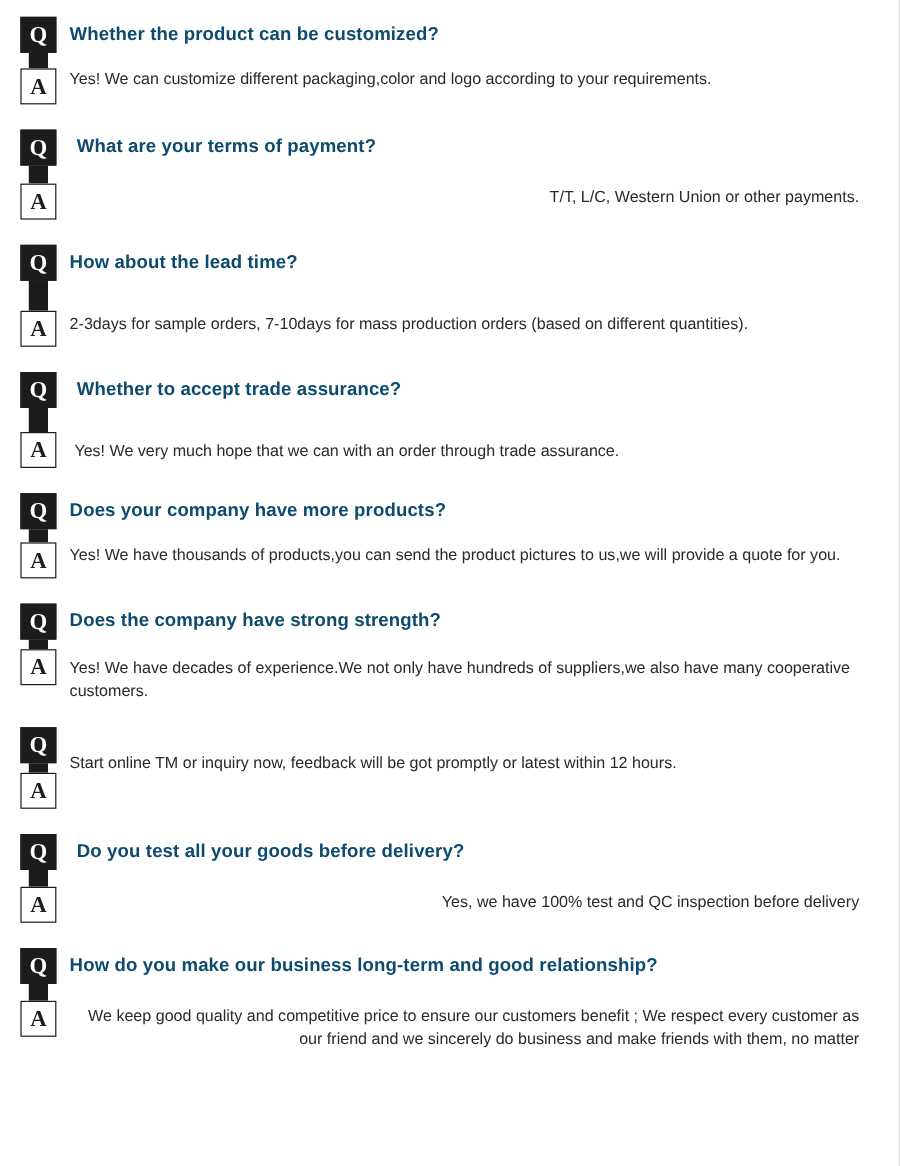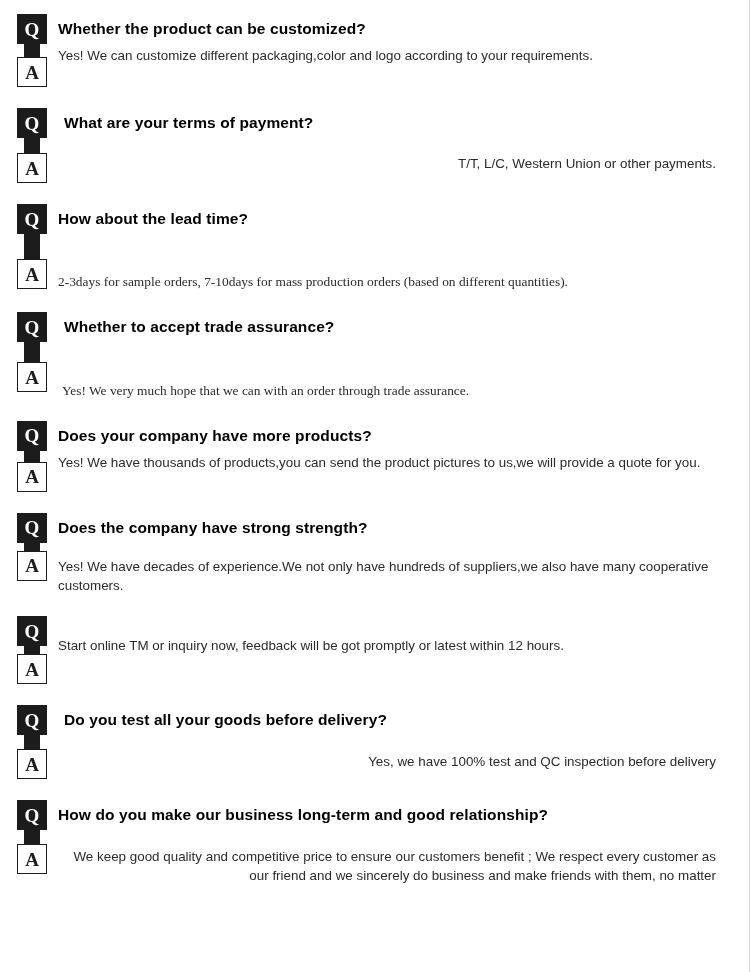--- a/index.html
+++ b/index.html
@@ -84,36 +84,36 @@
     color: #1c1c1c;
     border: 1px solid #1c1c1c;
   }
   .qa-text {
     flex: 1 1 auto;
     min-width: 0;
   }
   .question {
     font-size: 15.5px;
     font-weight: bold;
-    color: #000000;
+    color: #0c4a6e;
     line-height: 1.25;
     margin: 5px 0 0 0;
     letter-spacing: 0.1px;
   }
   .answer {
     font-size: 13.4px;
     font-weight: normal;
     color: #2a2a2a;
     line-height: 1.42;
     margin: 0;
   }
   
-  .gap-sm .answer { margin-top: 8px; }
+  .gap-sm .answer { margin-top: 18px; }
   .gap-md .answer { margin-top: 22px; text-align: right; }
-  .gap-lg .answer { margin-top: 44px; font-family: Liberation Serif, serif; }
+  .gap-lg .answer { margin-top: 32px; }
   .gap-xs .answer { margin-top: 20px; }
   .indent-1 .question { padding-left: 6px; }
   .indent-1 .answer { padding-left: 4px; }
 </style>
 </head>
 <body>
 
 <div class="page">
 
   <div class="top-strip"></div>

